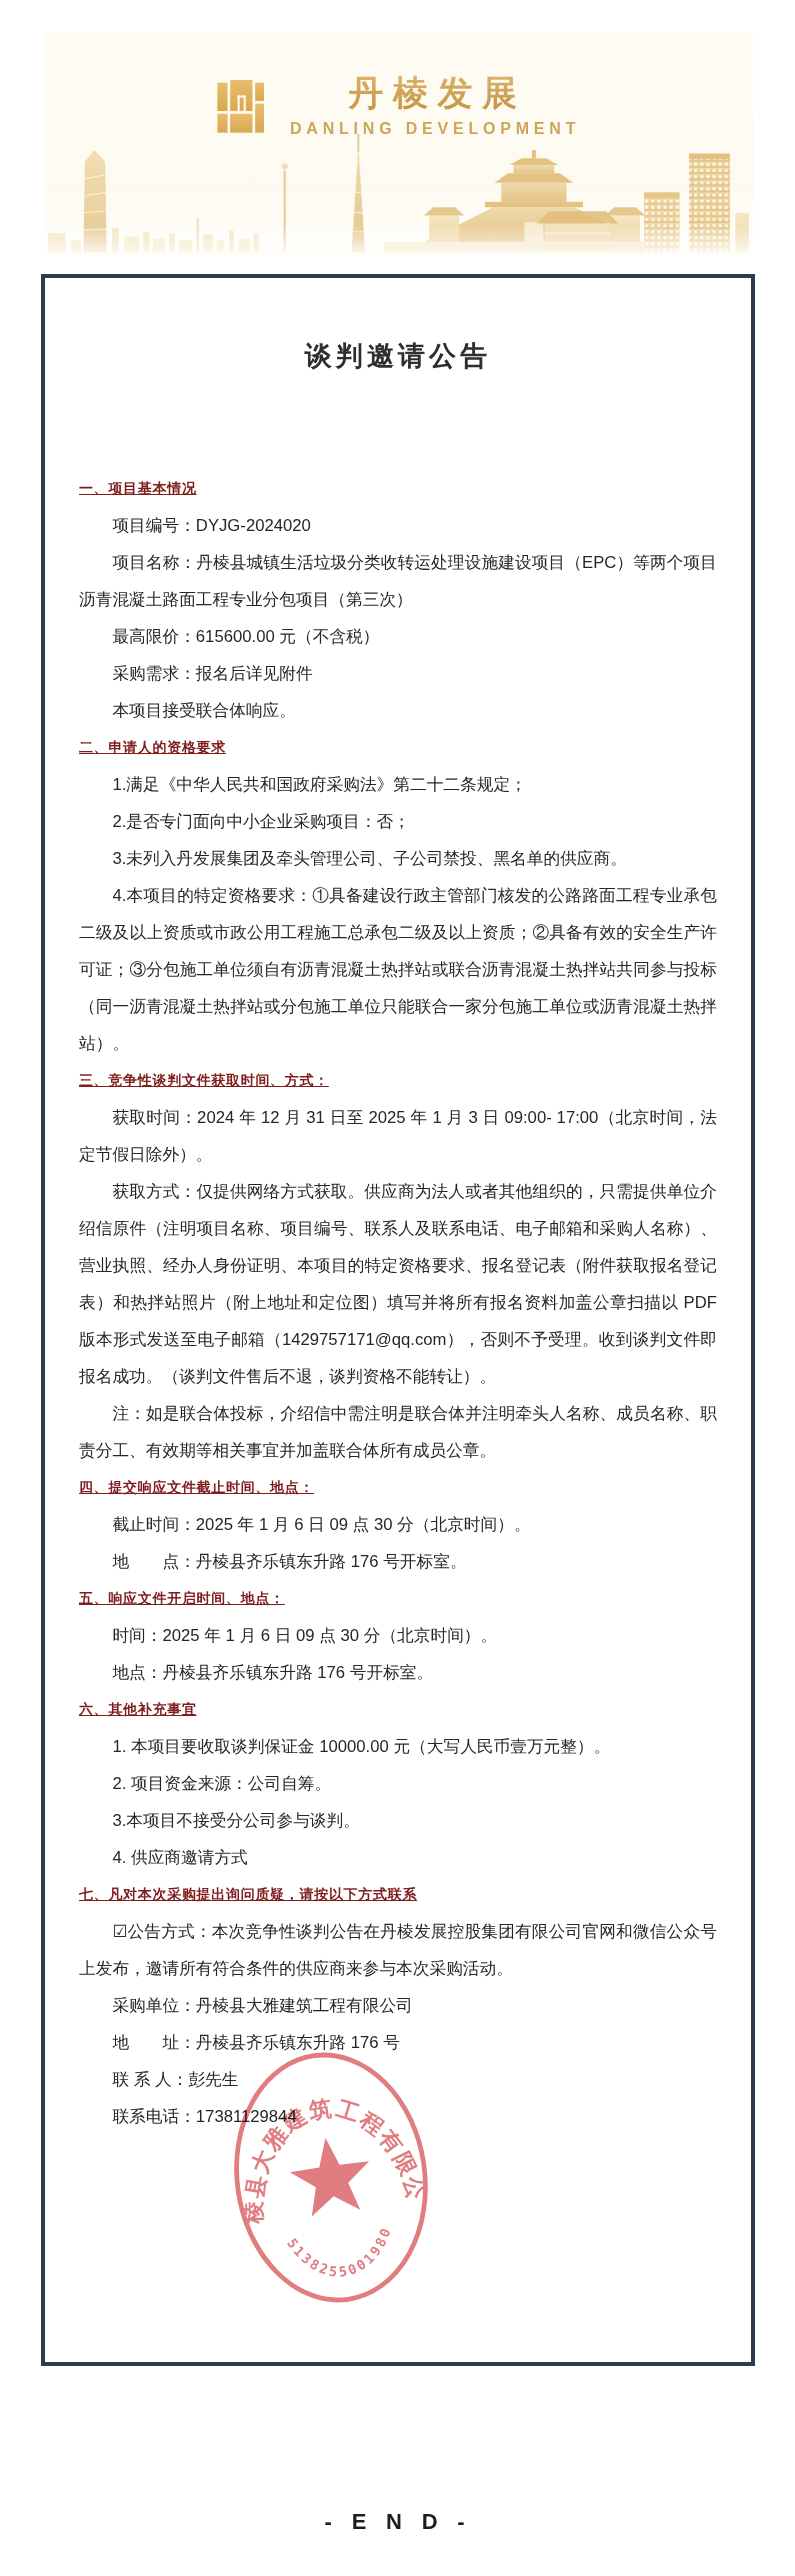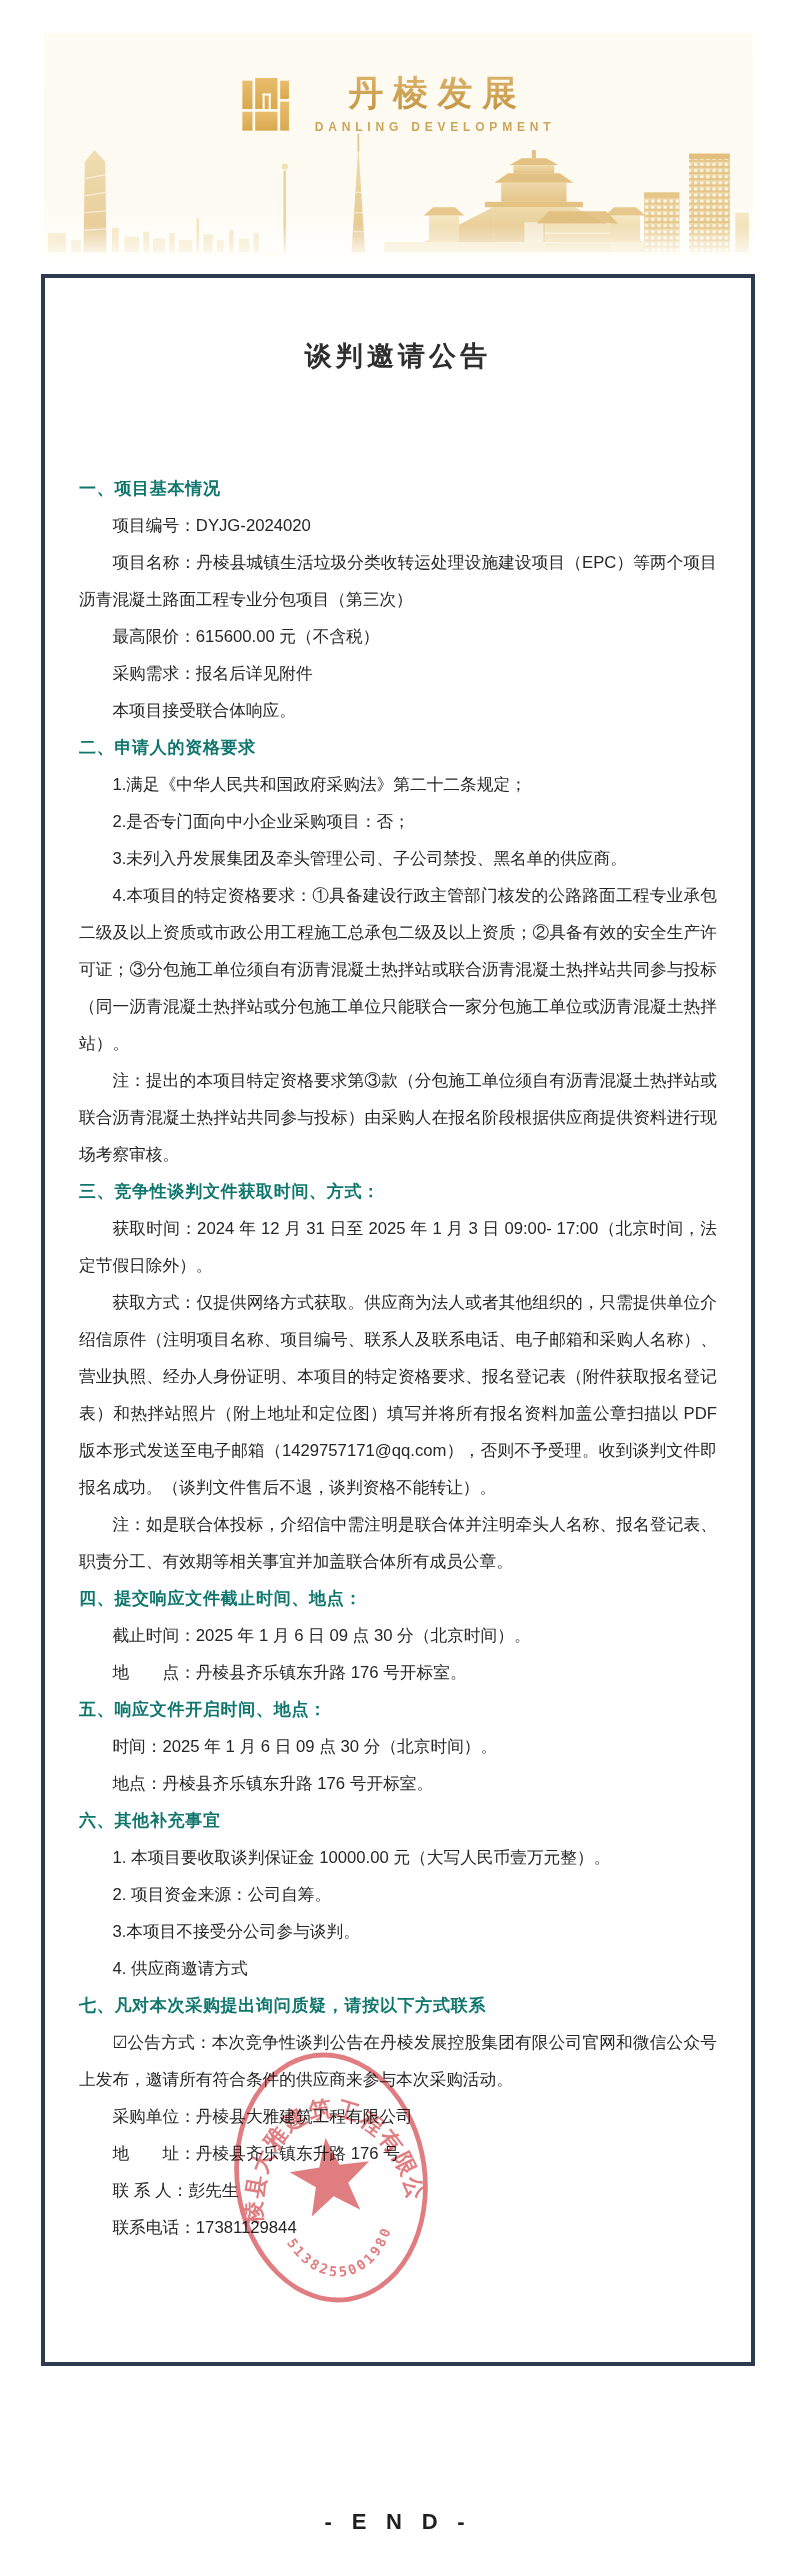--- a/index.html
+++ b/index.html
@@ -25,21 +25,21 @@
   .brand-cn {
     font-size:35px; font-weight:bold; letter-spacing:9.5px; line-height:1.1;
     color:#c9a053;
     background:linear-gradient(180deg,#dcb26b,#c2933f);
     -webkit-background-clip:text; background-clip:text;
     -webkit-text-fill-color:transparent;
     font-family:"Liberation Serif","DejaVu Serif",serif;
     text-indent:9.5px; white-space:nowrap;
   }
   .brand-en {
-    margin-top:6.8px; font-size:12px; font-weight:bold; letter-spacing:4.8px;
+    margin-top:6.8px; font-size:16px; font-weight:bold; letter-spacing:4.8px;
     color:#cda55a; font-family:"Liberation Sans","DejaVu Sans",sans-serif;
     text-indent:4.8px; white-space:nowrap;
   }
   .skyline { position:absolute; left:0; bottom:0; width:709px; height:126px; display:block; }
 
   
   .doc-box {
     position:absolute; left:41px; top:274px; width:714px; height:2092px;
     border:4.1px solid #2c3b4d; background:#ffffff;
     padding:0 34px;
@@ -50,23 +50,24 @@
     line-height:41px;
     font-family:"Liberation Serif","DejaVu Serif",serif;
   }
   .doc-body { color:#262626; }
   .doc-para {
     font-size:16.7px; line-height:37px; text-align:justify;
     font-family:Liberation Sans, sans-serif;
   }
   .doc-para.indent { text-indent:2em; }
   .doc-para.heading {
-    font-weight:bold; color:#0f766e; font-size:17px;
+    font-weight:bold; color:#7f1d1d; font-size:14px;
     font-family:"Liberation Sans","DejaVu Sans",sans-serif;
     letter-spacing:0.7px;
+    text-decoration:underline;
   }
 
   
   .seal {
     position:absolute; left:229px; top:2045px; width:204px; height:265px;
     transform:rotate(-8deg); opacity:.78; mix-blend-mode:multiply;
     pointer-events:none;
   }
 
   
@@ -219,25 +220,24 @@
         <p class="doc-para indent">项目编号：DYJG-2024020</p>
         <p class="doc-para indent">项目名称：丹棱县城镇生活垃圾分类收转运处理设施建设项目（EPC）等两个项目沥青混凝土路面工程专业分包项目（第三次）</p>
         <p class="doc-para indent">最高限价：615600.00 元（不含税）</p>
         <p class="doc-para indent">采购需求：报名后详见附件</p>
         <p class="doc-para indent">本项目接受联合体响应。</p>
         <p class="doc-para heading">二、申请人的资格要求</p>
         <p class="doc-para indent">1.满足《中华人民共和国政府采购法》第二十二条规定；</p>
         <p class="doc-para indent">2.是否专门面向中小企业采购项目：否；</p>
         <p class="doc-para indent">3.未列入丹发展集团及牵头管理公司、子公司禁投、黑名单的供应商。</p>
         <p class="doc-para indent">4.本项目的特定资格要求：①具备建设行政主管部门核发的公路路面工程专业承包二级及以上资质或市政公用工程施工总承包二级及以上资质；②具备有效的安全生产许可证；③分包施工单位须自有沥青混凝土热拌站或联合沥青混凝土热拌站共同参与投标（同一沥青混凝土热拌站或分包施工单位只能联合一家分包施工单位或沥青混凝土热拌站）。</p>
-        <p class="doc-para indent">注：提出的本项目特定资格要求第③款（分包施工单位须自有沥青混凝土热拌站或联合沥青混凝土热拌站共同参与投标）由采购人在报名阶段根据供应商提供资料进行现场考察审核。</p>
         <p class="doc-para heading">三、竞争性谈判文件获取时间、方式：</p>
         <p class="doc-para indent">获取时间：2024 年 12 月 31 日至 2025 年 1 月 3 日 09:00- 17:00（北京时间，法定节假日除外）。</p>
         <p class="doc-para indent">获取方式：仅提供网络方式获取。供应商为法人或者其他组织的，只需提供单位介绍信原件（注明项目名称、项目编号、联系人及联系电话、电子邮箱和采购人名称）、营业执照、经办人身份证明、本项目的特定资格要求、报名登记表（附件获取报名登记表）和热拌站照片（附上地址和定位图）填写并将所有报名资料加盖公章扫描以 PDF 版本形式发送至电子邮箱（1429757171@qq.com），否则不予受理。收到谈判文件即报名成功。（谈判文件售后不退，谈判资格不能转让）。</p>
-        <p class="doc-para indent">注：如是联合体投标，介绍信中需注明是联合体并注明牵头人名称、报名登记表、职责分工、有效期等相关事宜并加盖联合体所有成员公章。</p>
+        <p class="doc-para indent">注：如是联合体投标，介绍信中需注明是联合体并注明牵头人名称、成员名称、职责分工、有效期等相关事宜并加盖联合体所有成员公章。</p>
         <p class="doc-para heading">四、提交响应文件截止时间、地点：</p>
         <p class="doc-para indent">截止时间：2025 年 1 月 6 日 09 点 30 分（北京时间）。</p>
         <p class="doc-para indent">地　　点：丹棱县齐乐镇东升路 176 号开标室。</p>
         <p class="doc-para heading">五、响应文件开启时间、地点：</p>
         <p class="doc-para indent">时间：2025 年 1 月 6 日 09 点 30 分（北京时间）。</p>
         <p class="doc-para indent">地点：丹棱县齐乐镇东升路 176 号开标室。</p>
         <p class="doc-para heading">六、其他补充事宜</p>
         <p class="doc-para indent">1. 本项目要收取谈判保证金 10000.00 元（大写人民币壹万元整）。</p>
         <p class="doc-para indent">2. 项目资金来源：公司自筹。</p>
         <p class="doc-para indent">3.本项目不接受分公司参与谈判。</p>

